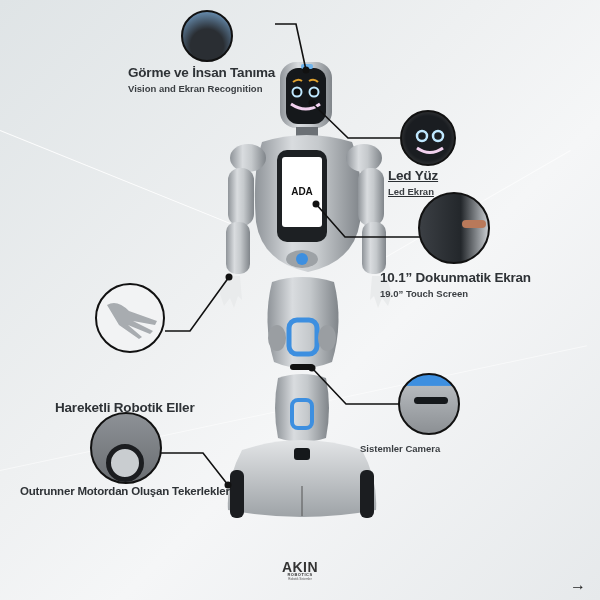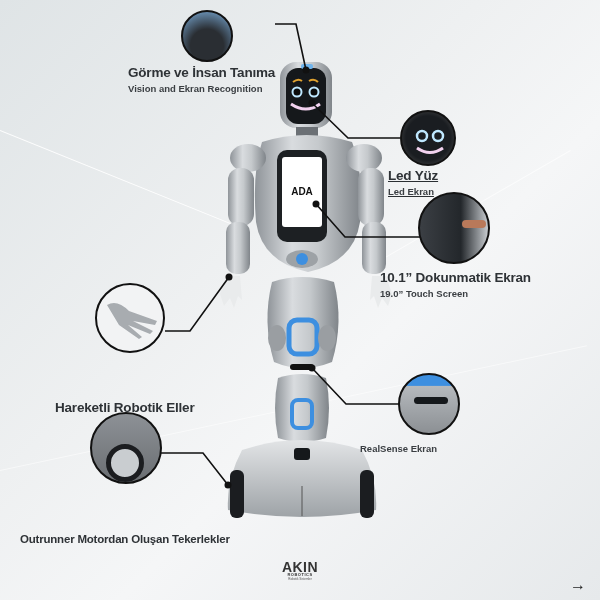--- a/index.html
+++ b/index.html
@@ -136,28 +136,28 @@
   </svg>
 </div>
 <div class="label" style="left:55px;top:358px;width:140px;margin-top:42px;">
   <div class="tr">Hareketli Robotik Eller</div>
 </div>
 
 <div class="callout-circle" style="left:398px;top:373px;width:62px;height:62px;background:linear-gradient(180deg,#3d8fe0 0%,#3d8fe0 18%,#b5b9bd 19%,#8c9094 100%);">
   <div style="position:absolute;left:14px;top:22px;width:34px;height:7px;background:#15181b;border-radius:4px;"></div>
 </div>
 <div class="label" style="left:360px;top:440px;width:140px;">
-  <div class="en">RealSense Ekran</div>
+  <div class="en">Sistemler Camera</div>
 </div>
 
 <div class="callout-circle" style="left:90px;top:412px;width:72px;height:72px;background:linear-gradient(180deg,#8d9196 0%,#6a6e72 100%);">
   <div style="position:absolute;left:14px;top:30px;width:38px;height:38px;border-radius:50%;background:#c9cdd0;border:5px solid #1b1d20;"></div>
 </div>
 <div class="label" style="left:20px;top:485px;width:200px;">
-  <div class="tr" style="font-size:11.5px;margin-top:48px;">Outrunner Motordan Oluşan Tekerlekler</div>
+  <div class="tr" style="font-size:11.5px;">Outrunner Motordan Oluşan Tekerlekler</div>
 </div>
 
 <div style="position:absolute;left:278px;top:562px;width:44px;text-align:center;">
   <div style="font-size:14px;font-weight:900;color:#333;letter-spacing:0.5px;line-height:10px;">AKIN</div>
   <div style="font-size:4px;font-weight:700;color:#333;letter-spacing:0.5px;">ROBOTICS</div>
   <div style="font-size:3px;color:#555;">Robotik Sistemler</div>
 </div>
 
 <div style="position:absolute;left:570px;top:577px;font-size:16px;font-weight:900;color:#222;line-height:16px;cursor:pointer;">→</div>
 

